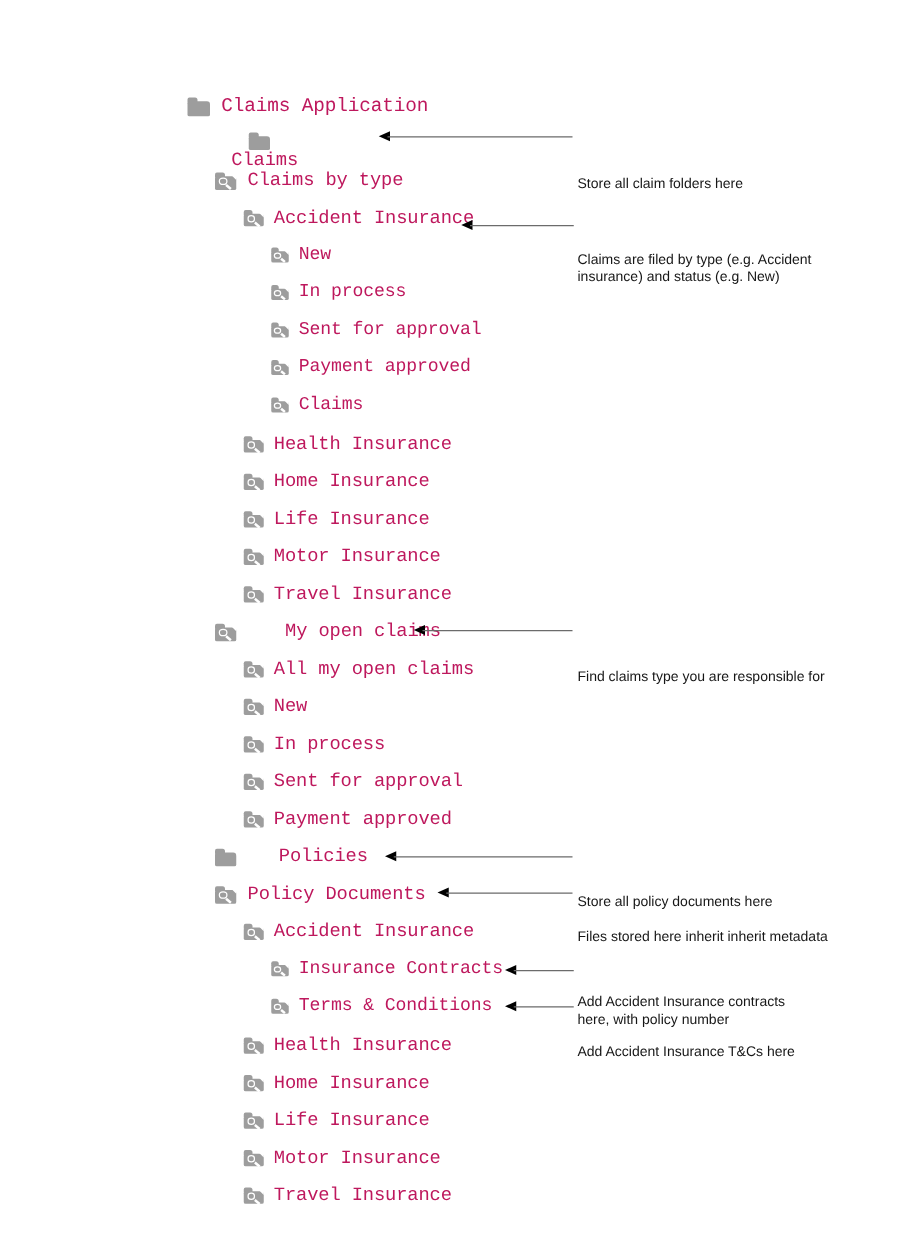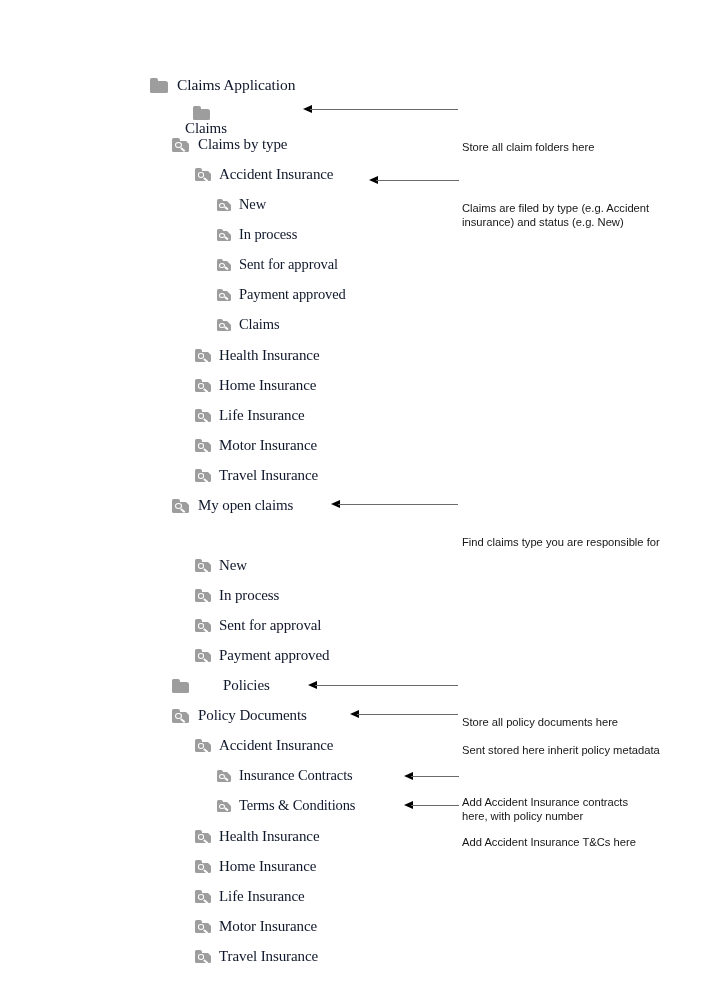--- a/index.html
+++ b/index.html
@@ -27,22 +27,22 @@
     display: flex;
     align-items: center;
     white-space: nowrap;
   }
   .row .icon {
     position: relative;
     display: inline-block;
     flex: 0 0 auto;
   }
   .row .label {
-    color: #0f172a;
-    font-family: Liberation Serif, serif;
+    color: #be185d;
+    font-family: Liberation Mono, monospace;
     letter-spacing: -0.1px;
   }
 
   
   .d0 .label { font-size: 15.5px; }
   .d1 .label { font-size: 15px; }
   .d2 .label { font-size: 15px; }
   .d3 .label { font-size: 14.5px; }
 
   .d0 .icon { width: 18px; height: 15px; margin-right: 9px; }
@@ -264,29 +264,39 @@
     <div class="row d2" style="left: 195px; top: 467px;">
       <span class="icon search">
         <span class="folder-tab"></span>
         <span class="folder-body"></span>
         <span class="fold"></span>
         <span class="mag-glass"></span>
         <span class="mag-handle"></span>
       </span>
       <span class="label">Travel Insurance</span>
     </div>
-    <div class="row d1" style="left: 172px; top: 497px;">
+    <div class="row d1" style="left: 172px; top: 497px; gap: 30px;">
       <span class="icon search">
         <span class="folder-tab"></span>
         <span class="folder-body"></span>
         <span class="fold"></span>
         <span class="mag-glass"></span>
         <span class="mag-handle"></span>
       </span>
       <span class="label">My open claims</span>
+    </div>
+    <div class="row d2" style="left: 195px; top: 527px;">
+      <span class="icon search">
+        <span class="folder-tab"></span>
+        <span class="folder-body"></span>
+        <span class="fold"></span>
+        <span class="mag-glass"></span>
+        <span class="mag-handle"></span>
+      </span>
+      <span class="label">All my open claims</span>
     </div>
     <div class="row d2" style="left: 195px; top: 557px;">
       <span class="icon search">
         <span class="folder-tab"></span>
         <span class="folder-body"></span>
         <span class="fold"></span>
         <span class="mag-glass"></span>
         <span class="mag-handle"></span>
       </span>
       <span class="label">New</span>
@@ -436,21 +446,21 @@
     <div class="anno" style="left: 462px; top: 499px;">Find claims type you are responsible for</div>
     <div class="arrow" style="left: 308px; top: 681px; width: 150px;">
       <span class="head"></span>
       <span class="shaft" style="width: 143px;"></span>
     </div>
     <div class="anno" style="left: 462px; top: 679px;">Store all policy documents here</div>
     <div class="arrow" style="left: 350px; top: 710px; width: 108px;">
       <span class="head"></span>
       <span class="shaft" style="width: 101px;"></span>
     </div>
-    <div class="anno" style="left: 462px; top: 707px;">Sent stored here inherit policy metadata</div>
+    <div class="anno" style="left: 462px; top: 707px;">Files stored here inherit inherit metadata</div>
     <div class="arrow" style="left: 404px; top: 772px; width: 55px;">
       <span class="head"></span>
       <span class="shaft" style="width: 48px;"></span>
     </div>
     <div class="anno" style="left: 462px; top: 759px;">Add Accident Insurance contracts
 here, with policy number</div>
     <div class="arrow" style="left: 404px; top: 801px; width: 55px;">
       <span class="head"></span>
       <span class="shaft" style="width: 48px;"></span>
     </div>

